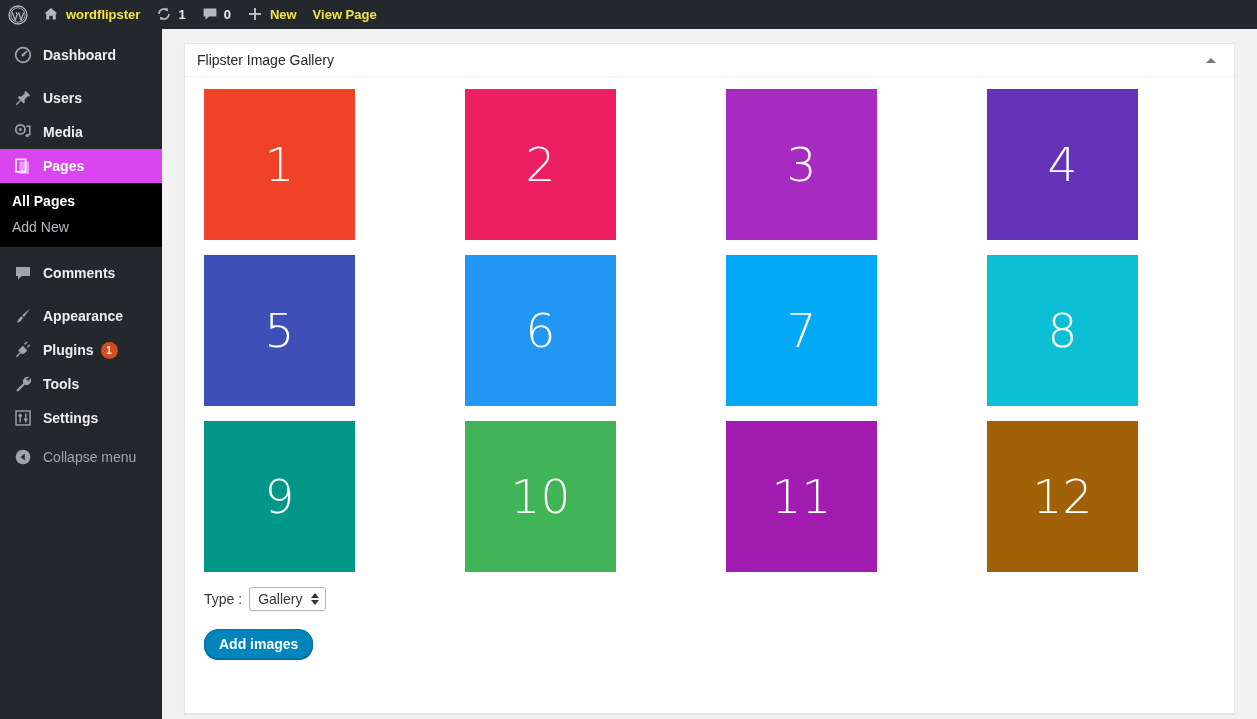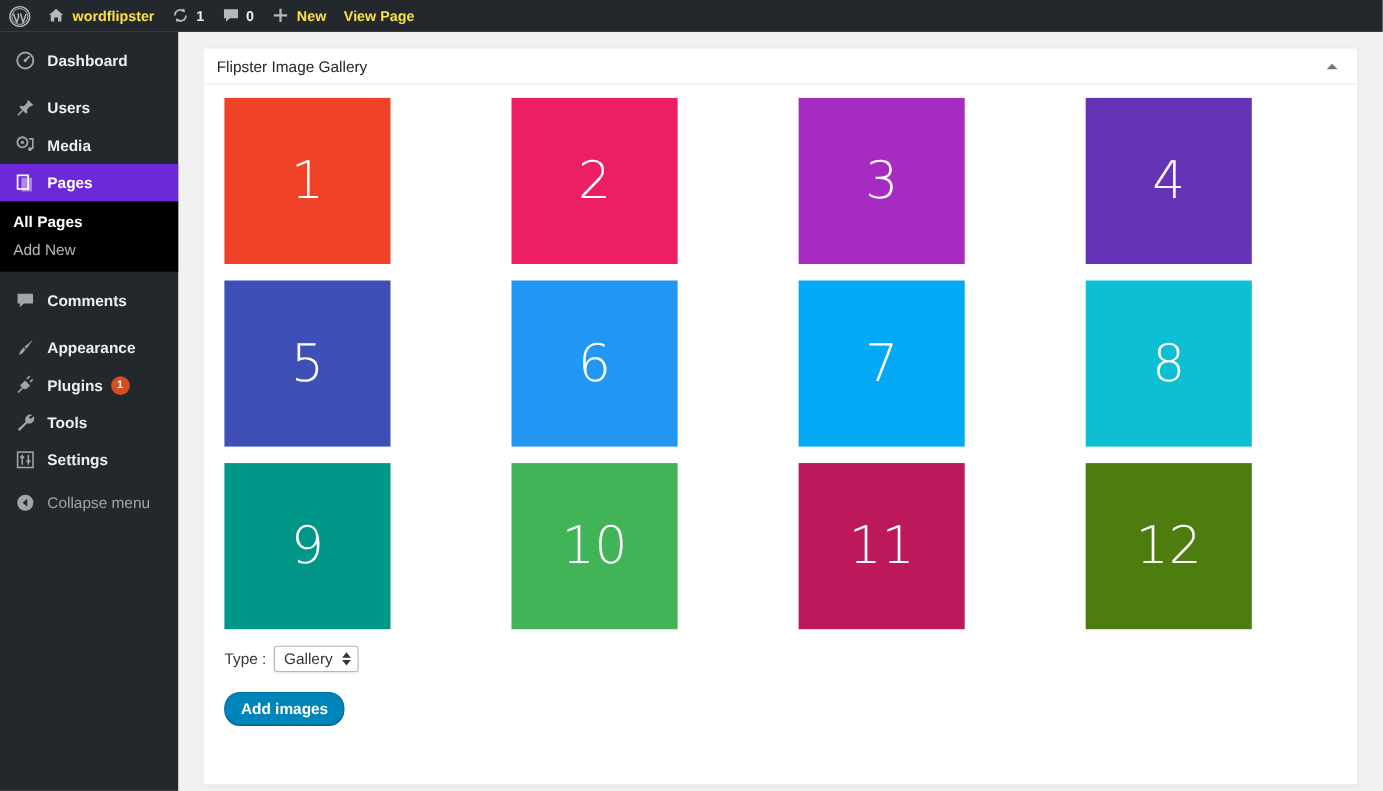--- a/index.html
+++ b/index.html
@@ -48,21 +48,21 @@
     color: #eee;
     font-size: 14px; font-weight: 600;
     cursor: pointer;
   }
   .menu-top .m-ico {
     width: 22px; margin-right: 9px;
     display: flex; align-items: center; justify-content: center;
     color: #a0a5aa;
   }
   .menu-top.current {
-    background: #6d28d9; color: #fff;
+    background: #d946ef; color: #fff;
   }
   .menu-top.current .m-ico { color: #fff; }
   .menu-top.current:after {
     content: ""; position: absolute; right: -8px; top: 50%;
     margin-top: -8px;
     border-top: 8px solid transparent;
     border-bottom: 8px solid transparent;
     border-right: 8px solid #f1f1f1;
   }
   .menu-gap { height: 9px; }
@@ -393,24 +393,24 @@
               <span>8</span>
             </div>
         </div>
         <div class="grow">
           <div class="tile" style="background: rgb(0, 150, 136);">
               <span>9</span>
             </div>
           <div class="tile" style="background: rgb(65, 180, 87);">
               <span>10</span>
             </div>
-          <div class="tile" style="background: #be185d;">
+          <div class="tile" style="background: #a21caf;">
               <span>11</span>
             </div>
-          <div class="tile" style="background: #4d7c0f;">
+          <div class="tile" style="background: #a16207;">
               <span>12</span>
             </div>
         </div>
       </div>
 
       <div class="type-row">
         <span class="type-label">Type :</span>
         <span class="fakeselect">
           <span>Gallery</span>
           <span class="arrows">

